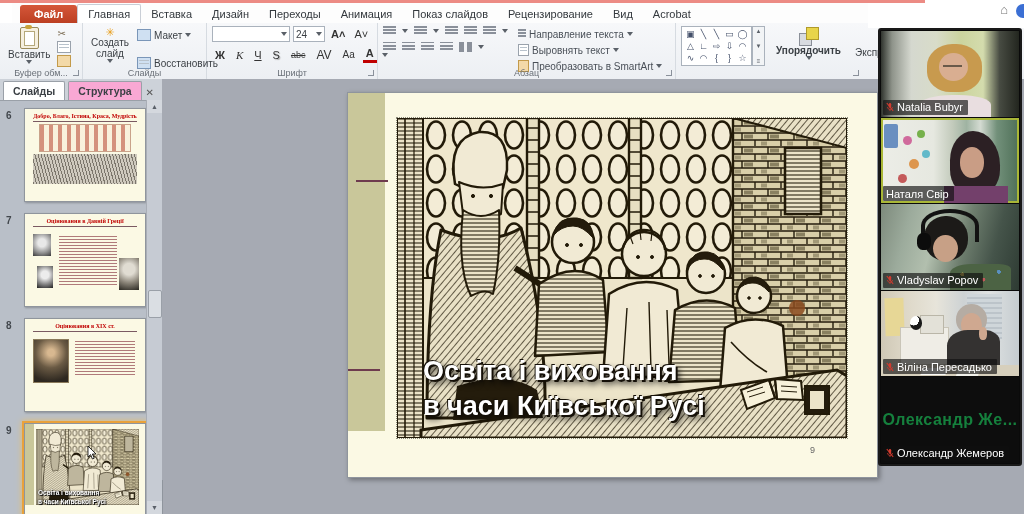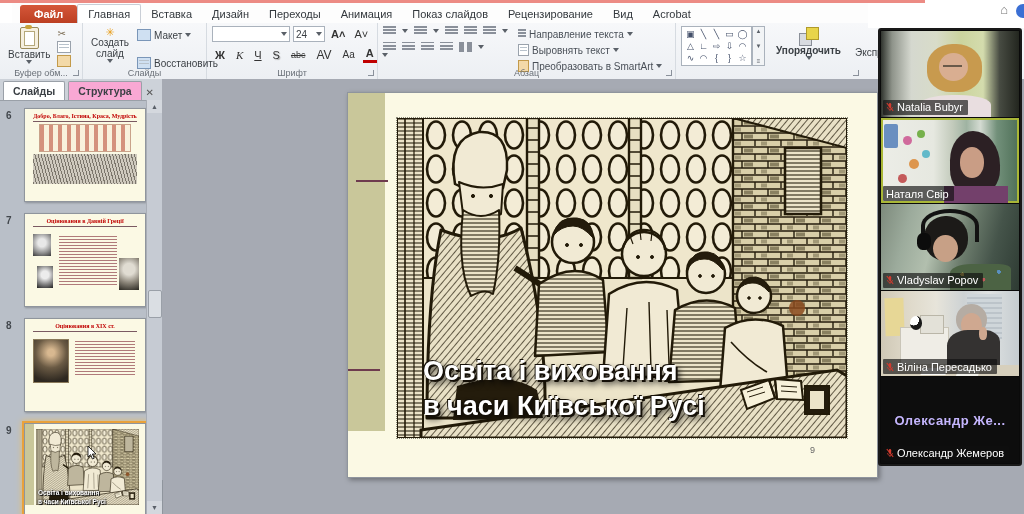--- a/index.html
+++ b/index.html
@@ -97,21 +97,21 @@
   .notes{position:absolute;left:162px;right:0;top:401px;bottom:0;background:#fff;
          border-top:2px solid #98a0a8;font-size:11px;color:#3c4043;padding:8px 0 0 22px;}
   
   .zoomwin{position:absolute;left:878px;top:28px;width:144px;height:438px;background:#0a0a0a;
            border:2px solid #191919;border-radius:3px;display:flex;flex-direction:column;gap:1px;padding:1px;box-sizing:border-box;}
   .vtile{position:relative;flex:1;overflow:hidden;background:#222;}
   .vtile.activespk{outline:2px solid #a9b737;outline-offset:-2px;z-index:2;}
   .namebar{position:absolute;left:2px;bottom:2px;display:flex;align-items:center;gap:3px;
            background:rgba(15,15,15,.65);color:#fff;font-size:11px;padding:1.5px 5px 1.5px 3px;border-radius:1px;z-index:3;white-space:nowrap;}
   .novideo-name{position:absolute;inset:0;display:flex;align-items:center;justify-content:center;
-           color:#c4b5fd;font-weight:bold;font-size:13px;letter-spacing:.5px;}
+           color:#15803d;font-weight:bold;font-size:16px;letter-spacing:.5px;}
   .pp{position:absolute;border-radius:50%;}
   
   .cursor{position:absolute;z-index:5;}
 </style>
 </head>
 <body>
 
 <svg style="position:absolute;width:0;height:0;overflow:hidden" aria-hidden="true">
 <defs>
   <pattern id="lat" width="26" height="34" patternUnits="userSpaceOnUse">

